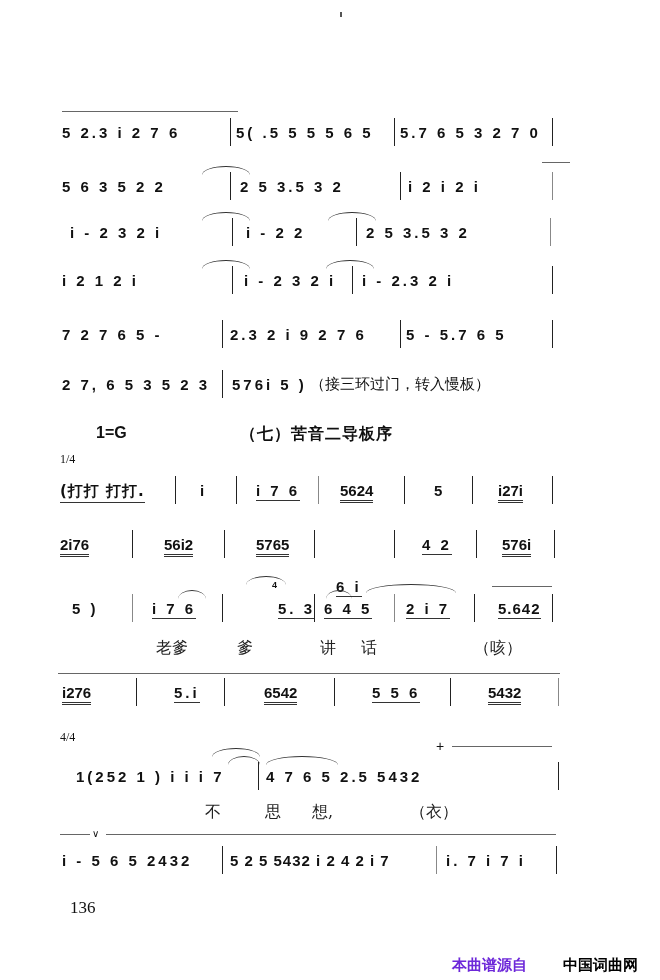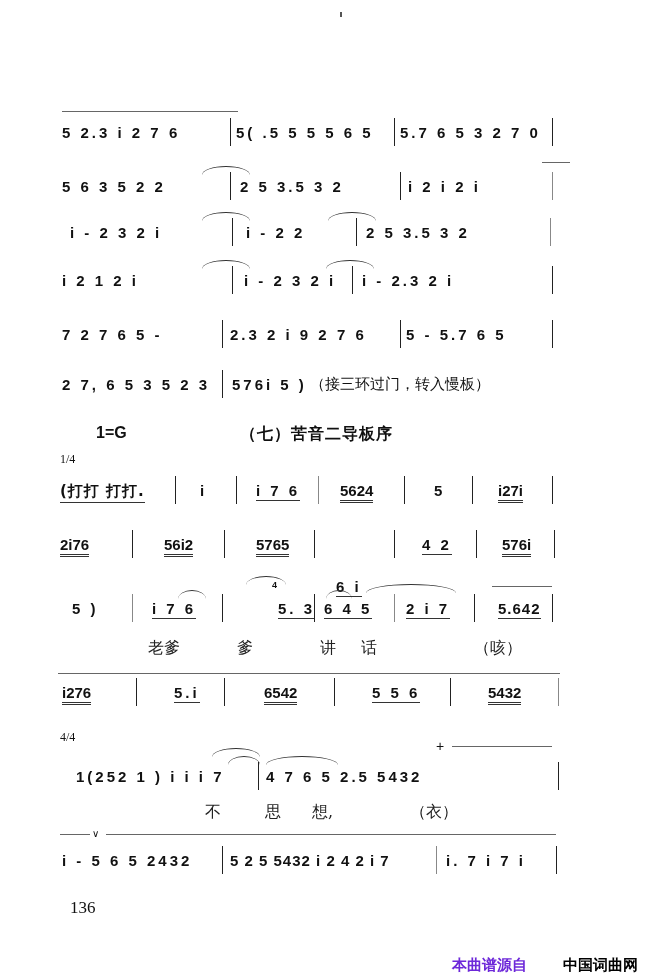--- a/index.html
+++ b/index.html
@@ -141,21 +141,21 @@
     <div class="slur" style="left:266px; top:-4px; width:26px;"></div>
     <div class="slur" style="left:306px; top:-10px; width:90px;"></div>
     <span class="note-group u1" style="left:264px;text-align:center;">6 4 5</span>
     <div class="bar-line light" style="left:334px;"></div>
     <span class="note-group u1" style="left:346px;">2 i 7</span>
     <div class="bar-line" style="left:414px;"></div>
     <div class="line-top" style="left:432px; top:-8px; width:60px;"></div>
     <span class="note-group u1" style="left:438px; letter-spacing:1px;">5.642</span>
     <div class="bar-line" style="left:492px;"></div>
   </div>
-  <span class="lyric" style="left:148px; top:638px;">老爹</span>
+  <span class="lyric" style="left:156px; top:638px;">老爹</span>
   <span class="lyric" style="left:237px; top:638px;">爹</span>
   <span class="lyric" style="left:320px; top:638px; letter-spacing:10px;">讲  话</span>
   <span class="lyric" style="left:474px; top:638px;">（咳）</span>
 
   <div class="line-top" style="left:58px; top:673px; width:502px;"></div>
   <div class="row" style="top:678px;">
     <span class="note-group u2" style="left:2px; letter-spacing:0;">i276</span>
     <div class="bar-line" style="left:76px;"></div>
     <span class="note-group u1" style="left:114px;">5.i</span>
     <div class="bar-line" style="left:164px;"></div>

